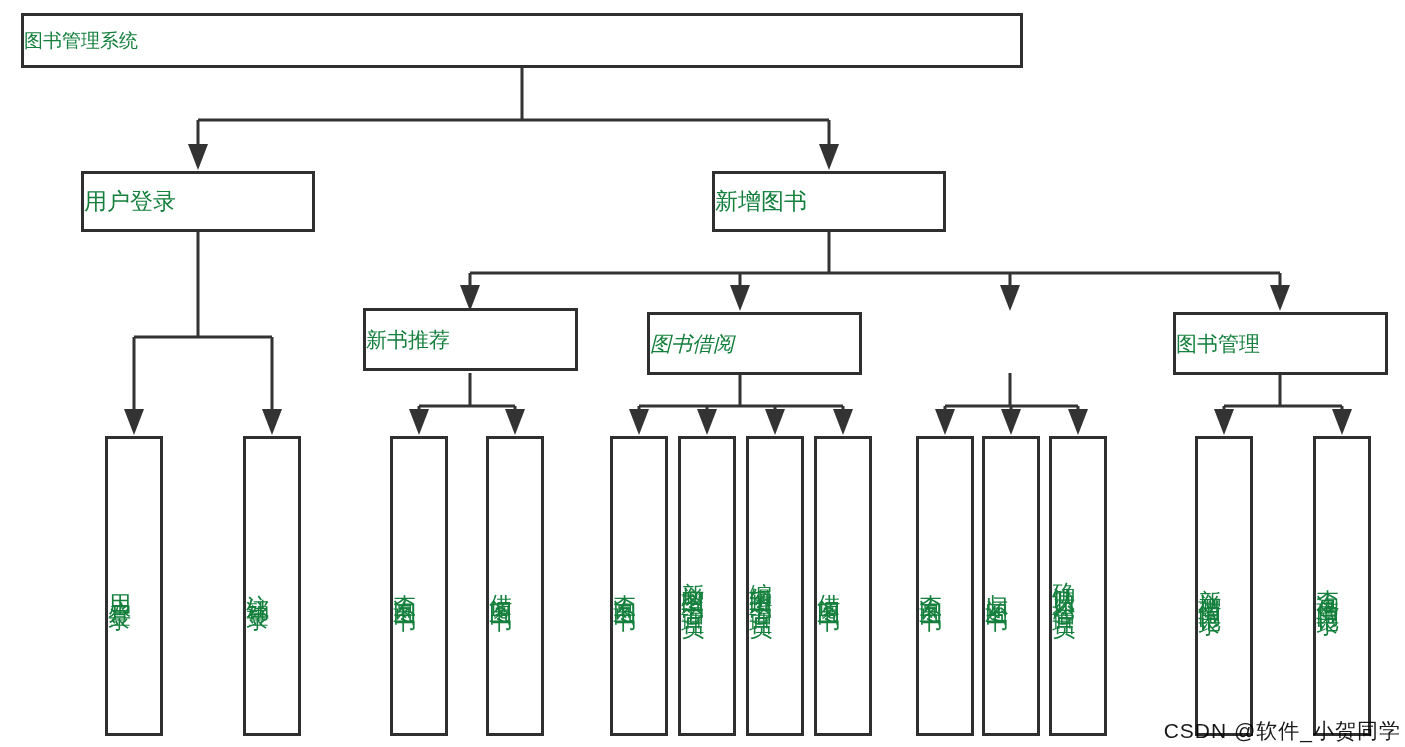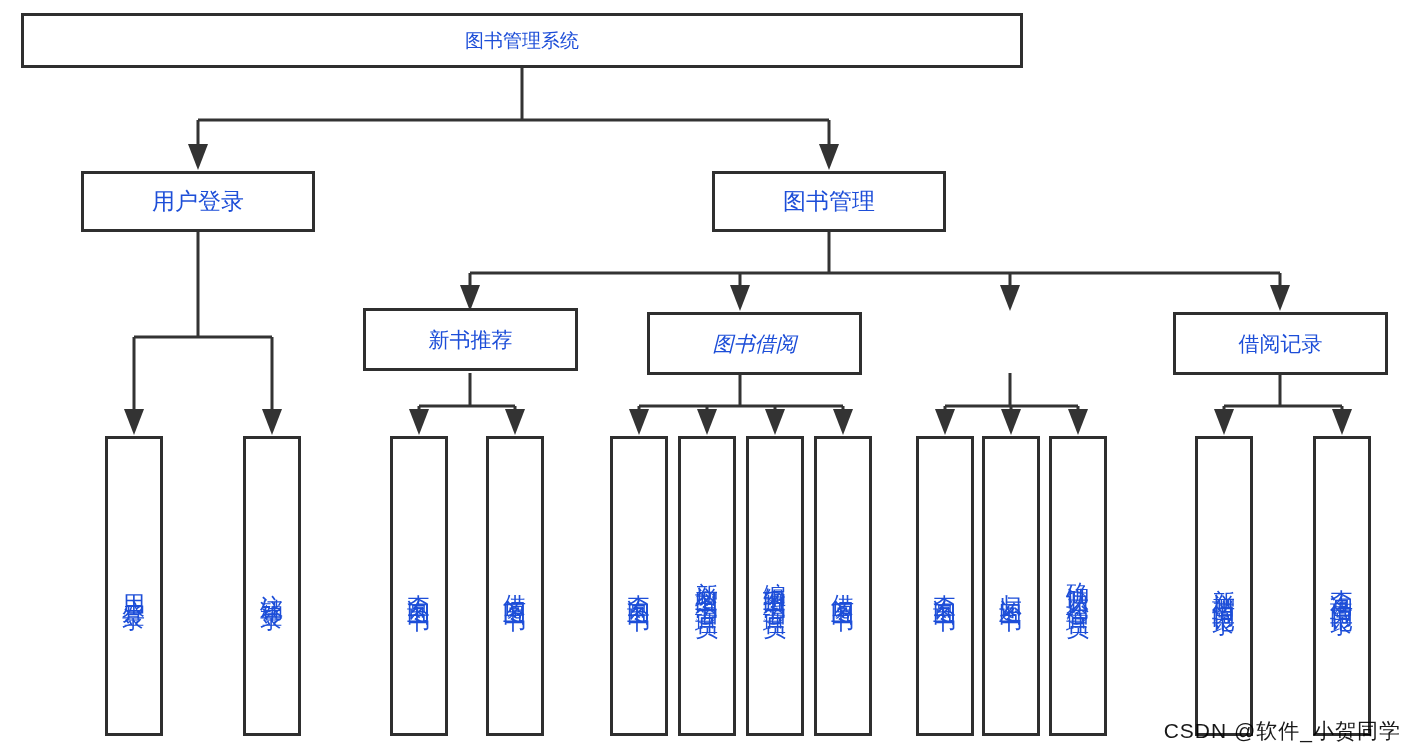--- a/index.html
+++ b/index.html
@@ -22,22 +22,22 @@
     left: 0;
     top: 0;
   }
   .box {
     position: absolute;
     box-sizing: border-box;
     border: 3px solid #2f2f2f;
     background: #ffffff;
     display: flex;
     align-items: center;
-    justify-content: center;
-    color: #1d4ed8;
+    justify-content: flex-start;
+    color: #15803d;
   }
   .title-box  { font-size: 19px; }
   .l2-box     { font-size: 23px; }
   .l3-box     { font-size: 21px; }
   .leaf-box span {
     writing-mode: vertical-rl;
     text-orientation: mixed;
     font-size: 23px;
     line-height: 1.05;
     letter-spacing: 5px;
@@ -117,31 +117,31 @@
   </svg>
 
   <div class="box title-box" id="node-root">
     <span>图书管理系统</span>
   </div>
 
   <div class="box l2-box" id="node-user-login">
     <span>用户登录</span>
   </div>
   <div class="box l2-box" id="node-book-management">
-    <span>图书管理</span>
+    <span>新增图书</span>
   </div>
 
   <div class="box l3-box" id="node-new-books">
     <span>新书推荐</span>
   </div>
   <div class="box l3-box" id="node-borrowing">
     <span>图书借阅</span>
   </div>
   <div class="box l3-box" id="node-records">
-    <span>借阅记录</span>
+    <span>图书管理</span>
   </div>
 
   <div class="box leaf-box" id="leaf-login">
     <span>用户登录</span>
   </div>
   <div class="box leaf-box" id="leaf-logout">
     <span>注销登录</span>
   </div>
 
   <div class="box leaf-box" id="leaf-newbooks-query">

